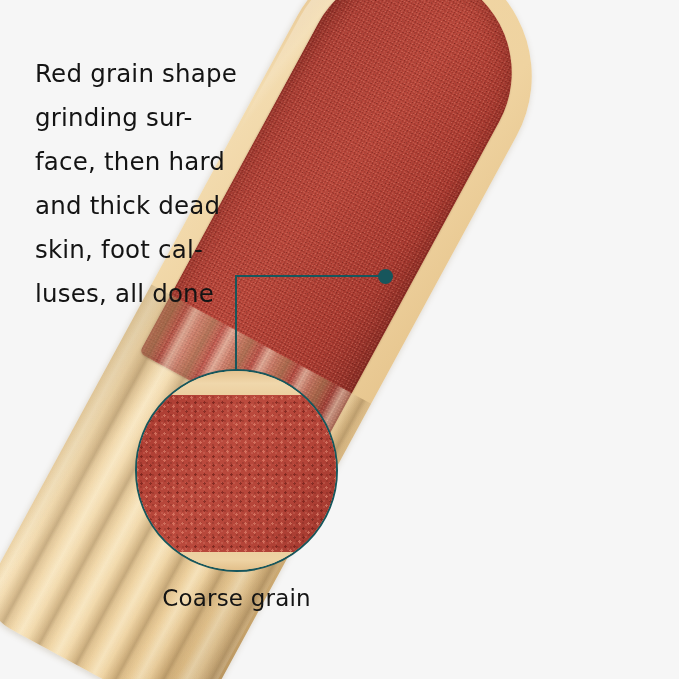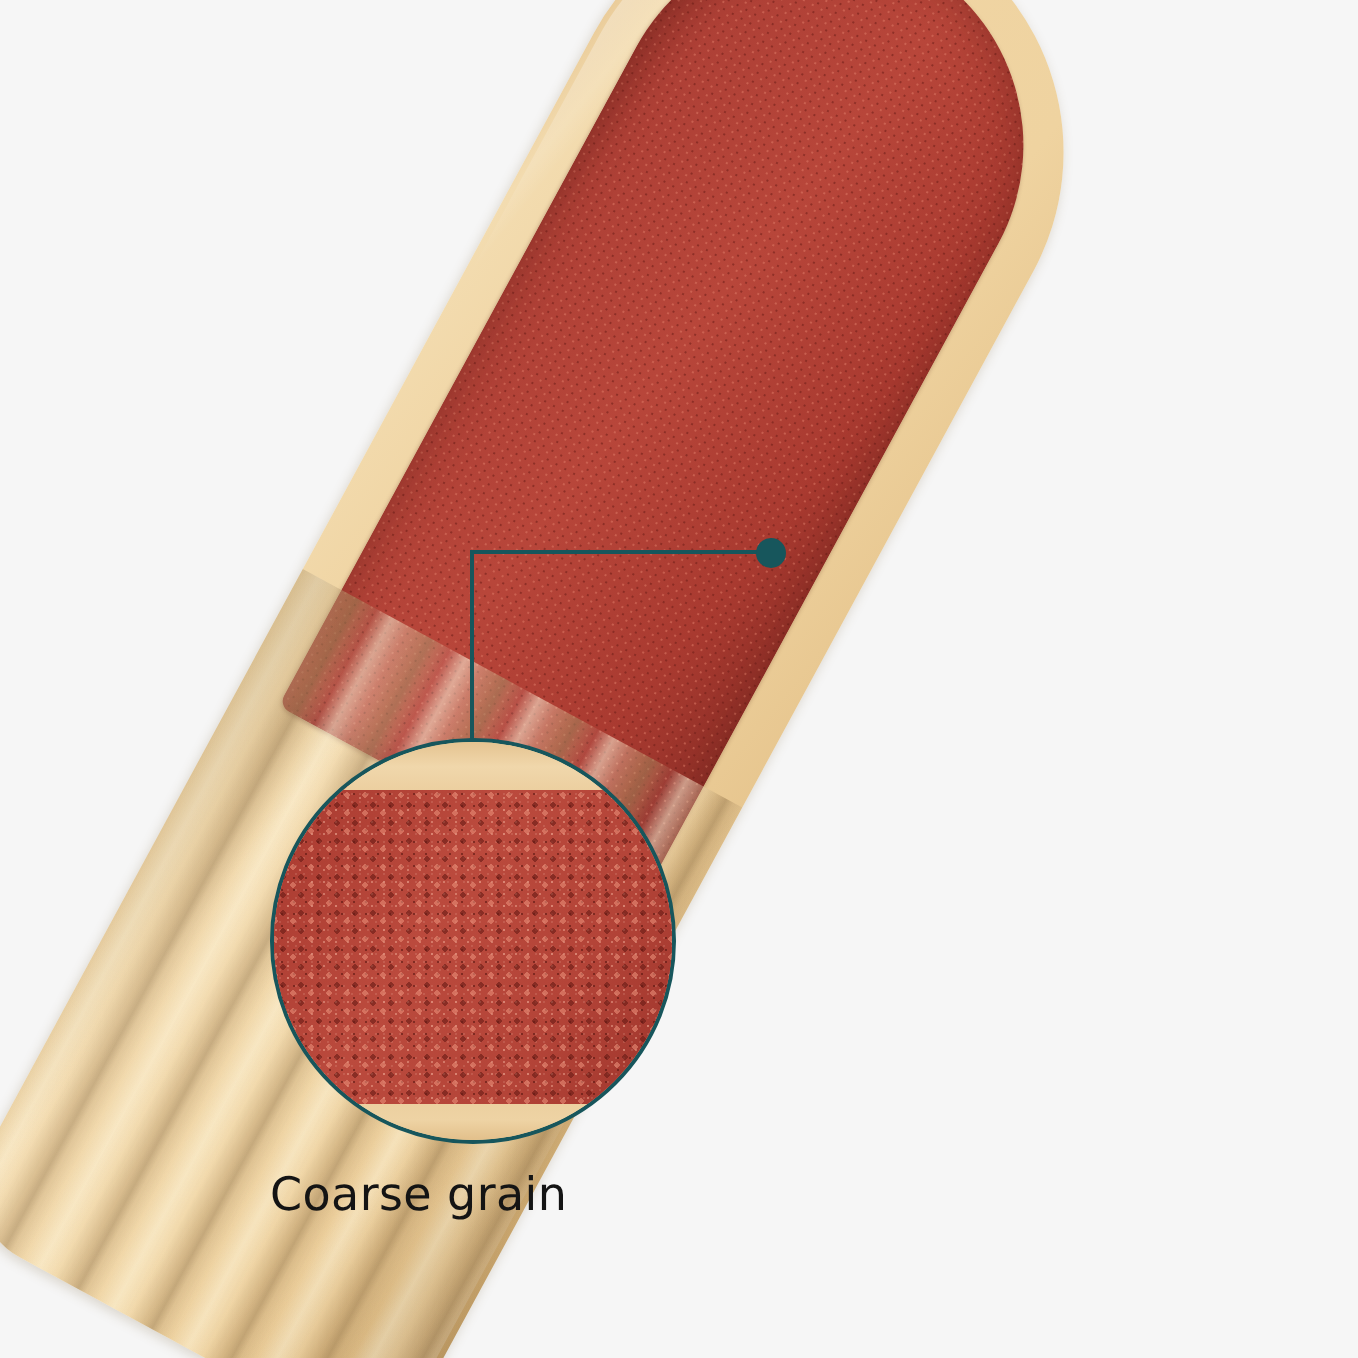--- a/index.html
+++ b/index.html
@@ -196,38 +196,44 @@
     line-height: 44px;
     color: #141414;
     letter-spacing: .2px;
     white-space: pre-line;
   }
   .caption {
     position: absolute;
     left: 135px;
     top: 585px;
     width: 203px;
-    text-align: left;
+    text-align: center;
     font-size: 23px;
     color: #141414;
     letter-spacing: .2px;
   }
 </style>
 </head>
 <body>
 
 <div id="scene">
 
   <div class="product-layer">
     <div class="file-body">
       <div class="sand-pad"></div>
       <div class="handle-ridges"></div>
     </div>
   </div>
 
+  <div class="headline">Red grain shape
+grinding sur-
+face, then hard
+and thick dead
+skin, foot cal-
+luses, all done</div>
 
   <div class="leader-h"></div>
   <div class="leader-v"></div>
   <div class="leader-dot"></div>
 
   <div class="zoom-circle">
     <div class="zoom-grain"></div>
     <div class="zoom-wood-top"></div>
     <div class="zoom-wood-bottom"></div>
   </div>

